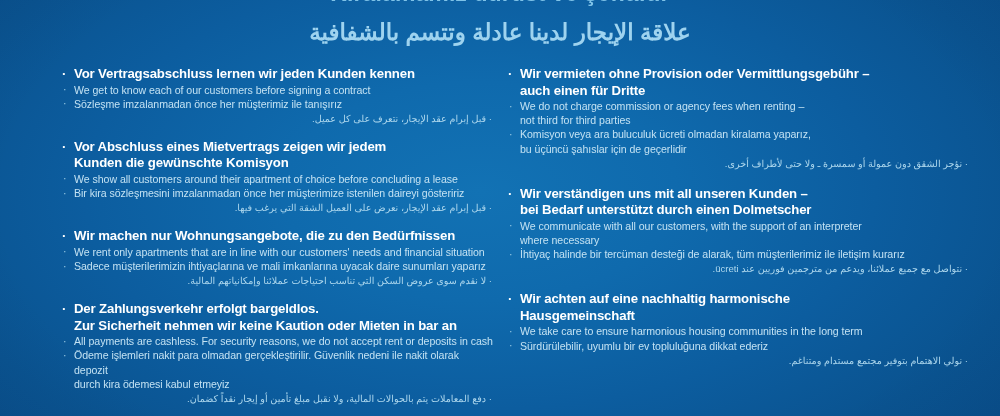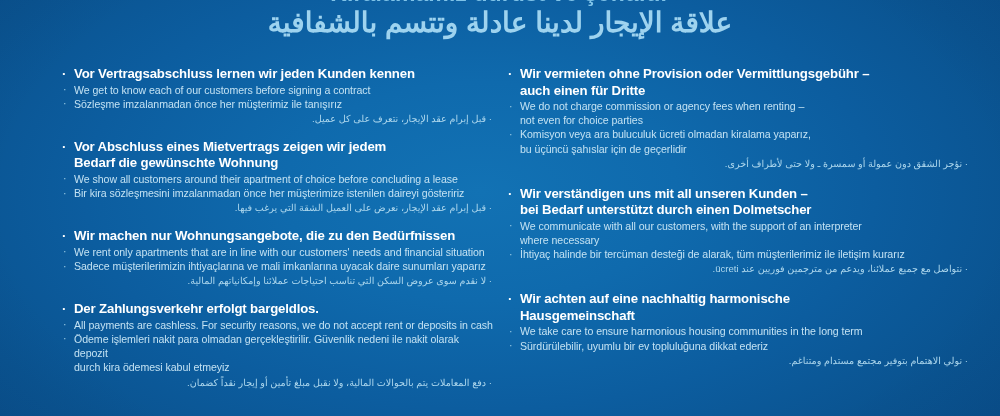--- a/index.html
+++ b/index.html
@@ -54,22 +54,22 @@
     display: block;
     font-size: 23px;
     font-weight: bold;
     color: #7fc3e8;
     letter-spacing: 0.1px;
     line-height: 26px;
     white-space: nowrap;
   }
   .headline-ar {
     display: block;
-    margin-top: 2px;
-    font-size: 28px;
+    margin-top: 11px;
+    font-size: 23px;
     font-weight: bold;
     color: #9ed3ef;
     line-height: 30px;
     direction: rtl;
     unicode-bidi: isolate;
     white-space: nowrap;
   }
 
   
   .columns {
@@ -167,45 +167,46 @@
   <div class="columns">
     <div class="col col-left">
         <div class="block">
           <div class="head-line"><span class="dot">·</span>Vor Vertragsabschluss lernen wir jeden Kunden kennen</div>
           <div class="sub en"><span class="dot">·</span>We get to know each of our customers before signing a contract</div>
           <div class="sub tr"><span class="dot">·</span>Sözleşme imzalanmadan önce her müşterimiz ile tanışırız</div>
           <div class="ar">· قبل إبرام عقد الإيجار، نتعرف على كل عميل.</div>
         </div>
         <div class="block">
           <div class="head-line"><span class="dot">·</span>Vor Abschluss eines Mietvertrags zeigen wir jedem</div>
-          <div class="head-line">Bedarf die gewünschte Wohnung</div>
+          <div class="head-line">Kunden die gewünschte Komisyon</div>
           <div class="sub en"><span class="dot">·</span>We show all customers around their apartment of choice before concluding a lease</div>
           <div class="sub tr"><span class="dot">·</span>Bir kira sözleşmesini imzalanmadan önce her müşterimize istenilen daireyi gösteririz</div>
           <div class="ar">· قبل إبرام عقد الإيجار، نعرض على العميل الشقة التي يرغب فيها.</div>
         </div>
         <div class="block">
           <div class="head-line"><span class="dot">·</span>Wir machen nur Wohnungsangebote, die zu den Bedürfnissen</div>
           <div class="sub en"><span class="dot">·</span>We rent only apartments that are in line with our customers' needs and financial situation</div>
           <div class="sub tr"><span class="dot">·</span>Sadece müşterilerimizin ihtiyaçlarına ve mali imkanlarına uyacak daire sunumları yaparız</div>
           <div class="ar">· لا نقدم سوى عروض السكن التي تناسب احتياجات عملائنا وإمكانياتهم المالية.</div>
         </div>
         <div class="block">
           <div class="head-line"><span class="dot">·</span>Der Zahlungsverkehr erfolgt bargeldlos.</div>
+          <div class="head-line">Zur Sicherheit nehmen wir keine Kaution oder Mieten in bar an</div>
           <div class="sub en"><span class="dot">·</span>All payments are cashless. For security reasons, we do not accept rent or deposits in cash</div>
           <div class="sub tr"><span class="dot">·</span>Ödeme işlemleri nakit para olmadan gerçekleştirilir. Güvenlik nedeni ile nakit olarak depozit</div>
           <div class="sub tr">durch kira ödemesi kabul etmeyiz</div>
           <div class="ar">· دفع المعاملات يتم بالحوالات المالية، ولا نقبل مبلغ تأمين أو إيجار نقداً كضمان.</div>
         </div>
       </div>
     <div class="col col-right">
         <div class="block">
           <div class="head-line"><span class="dot">·</span>Wir vermieten ohne Provision oder Vermittlungsgebühr –</div>
           <div class="head-line">auch einen für Dritte</div>
           <div class="sub en"><span class="dot">·</span>We do not charge commission or agency fees when renting –</div>
-          <div class="sub en">not even for choice parties</div>
+          <div class="sub en">not third for third parties</div>
           <div class="sub tr"><span class="dot">·</span>Komisyon veya ara buluculuk ücreti olmadan kiralama yaparız,</div>
           <div class="sub tr">bu üçüncü şahıslar için de geçerlidir</div>
           <div class="ar">· نؤجر الشقق دون عمولة أو سمسرة ـ ولا حتى لأطراف أخرى.</div>
         </div>
         <div class="block">
           <div class="head-line"><span class="dot">·</span>Wir verständigen uns mit all unseren Kunden –</div>
           <div class="head-line">bei Bedarf unterstützt durch einen Dolmetscher</div>
           <div class="sub en"><span class="dot">·</span>We communicate with all our customers, with the support of an interpreter</div>
           <div class="sub en">where necessary</div>
           <div class="sub tr"><span class="dot">·</span>İhtiyaç halinde bir tercüman desteği de alarak, tüm müşterilerimiz ile iletişim kurarız</div>

